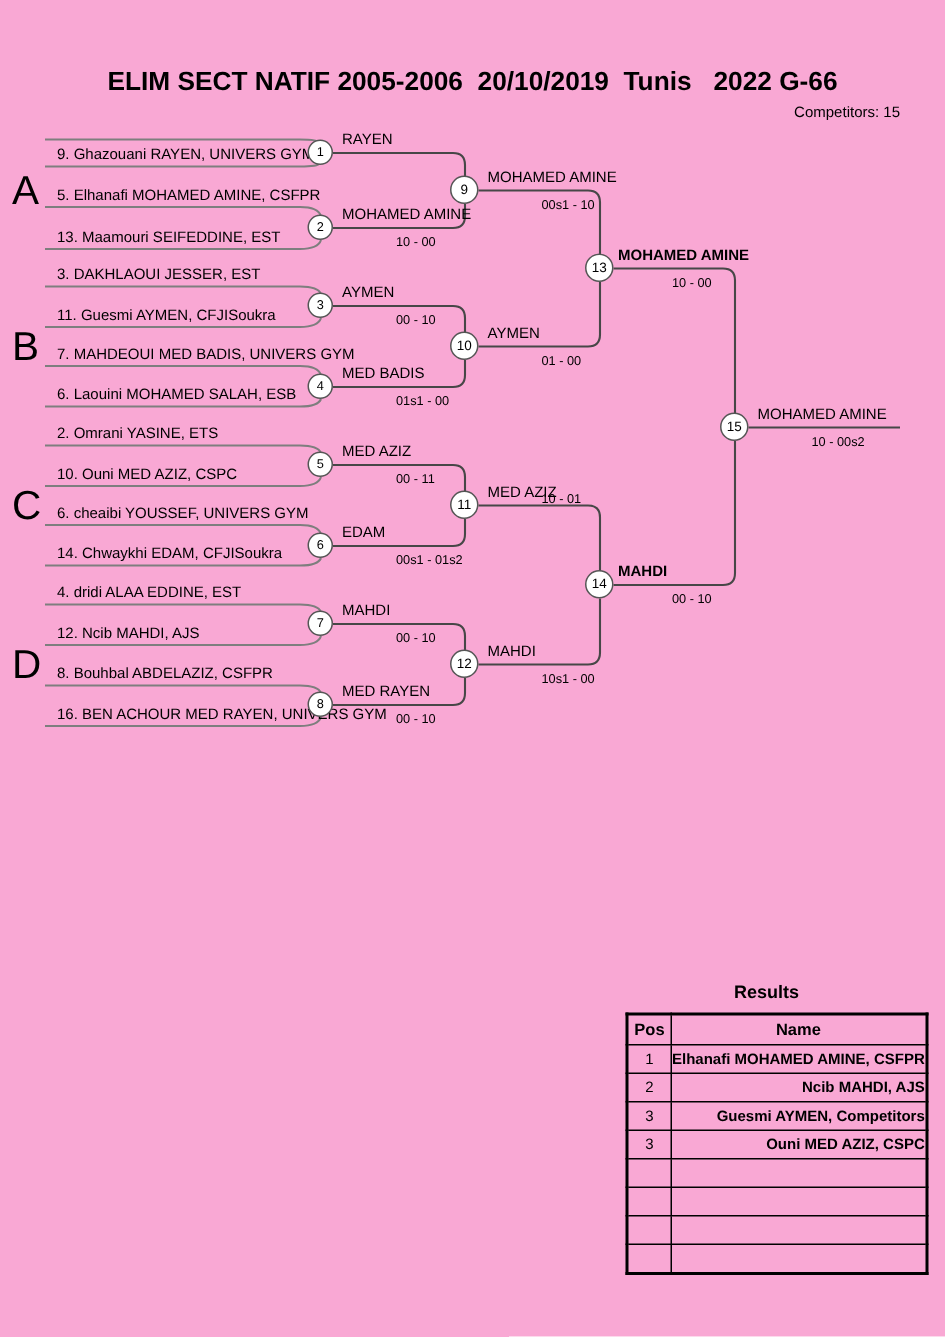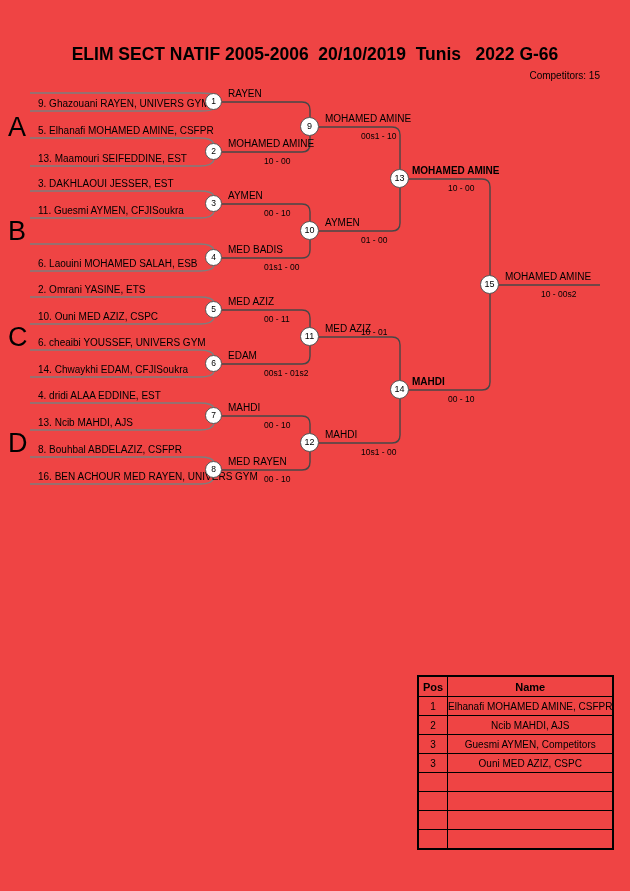--- a/index.html
+++ b/index.html
@@ -1,16 +1,16 @@
 <!DOCTYPE html>
 <html><head>
 <meta charset="utf-8">
 <style>
   html,body{margin:0;padding:0;background:#fff;}
-  .page{position:relative;width:630px;height:891px;background:#ef4444;
+  .page{position:relative;width:630px;height:891px;background:#f9a8d4;
         font-family:"Liberation Sans",sans-serif;color:#000;overflow:hidden;}
   .abs{position:absolute;white-space:pre;}
   .title{top:44px;left:0;width:630px;text-align:center;font-size:17.5px;font-weight:bold;}
   .competitors{top:70px;right:30px;font-size:10px;}
   .group-letter{left:8px;font-size:27px;line-height:27px;}
   .slot-name{left:38px;font-size:10px;line-height:12px;}
   .wname{font-size:10px;line-height:12px;text-align:right;}
   .wscore{font-size:8.5px;line-height:10px;padding-left:36px;}
   .bold{font-weight:bold;}
   svg.lines{position:absolute;top:0;left:0;}
@@ -18,21 +18,21 @@
           border-radius:50%;display:flex;align-items:center;justify-content:center;
           font-size:8.5px;line-height:1;}
   .c16{width:17px;height:17px;}
   .c18{width:19px;height:19px;font-size:9px;}
   .results-title{left:417px;top:654px;width:188px;text-align:center;font-size:12px;font-weight:bold;}
   .results-wrap{position:absolute;left:417px;top:675px;}
   table.results{border-collapse:collapse;border:2px solid #000;table-layout:fixed;}
   table.results th,table.results td{border:1px solid #000;padding:0;height:18px;}
   table.results th{font-size:11px;font-weight:bold;height:19px;text-align:center;margin-left:12px;}
   td.pos{width:28px;text-align:center;font-size:10px;}
-  td.name{width:154px;padding-left:5px;font-size:10px;text-align:center;white-space:nowrap;overflow:visible;}
+  td.name{width:154px;padding-left:5px;font-size:10px;text-align:right;white-space:nowrap;overflow:visible;font-weight:bold;}
 </style>
 </head>
 <body>
 
 <div class="page">
 
   <div class="abs title">ELIM SECT NATIF 2005-2006  20/10/2019  Tunis   2022 G-66</div>
   <div class="abs competitors">Competitors: 15</div>
 
   <svg class="lines" width="630" height="891" viewBox="0 0 630 891">
@@ -76,27 +76,28 @@
   <div class="abs group-letter" style="top:114px">A</div>
   <div class="abs group-letter" style="top:218px">B</div>
   <div class="abs group-letter" style="top:324px">C</div>
   <div class="abs group-letter" style="top:430px">D</div>
 
   <div class="abs slot-name" style="top:98px">9. Ghazouani RAYEN, UNIVERS GYM</div>
   <div class="abs slot-name" style="top:125px">5. Elhanafi MOHAMED AMINE, CSFPR</div>
   <div class="abs slot-name" style="top:153px">13. Maamouri SEIFEDDINE, EST</div>
   <div class="abs slot-name" style="top:178px">3. DAKHLAOUI JESSER, EST</div>
   <div class="abs slot-name" style="top:205px">11. Guesmi AYMEN, CFJISoukra</div>
+  <div class="abs slot-name" style="top:231px">7. MAHDEOUI MED BADIS, UNIVERS GYM</div>
   <div class="abs slot-name" style="top:258px">6. Laouini MOHAMED SALAH, ESB</div>
   <div class="abs slot-name" style="top:284px">2. Omrani YASINE, ETS</div>
   <div class="abs slot-name" style="top:311px">10. Ouni MED AZIZ, CSPC</div>
   <div class="abs slot-name" style="top:337px">6. cheaibi YOUSSEF, UNIVERS GYM</div>
   <div class="abs slot-name" style="top:364px">14. Chwaykhi EDAM, CFJISoukra</div>
   <div class="abs slot-name" style="top:390px">4. dridi ALAA EDDINE, EST</div>
-  <div class="abs slot-name" style="top:417px">13. Ncib MAHDI, AJS</div>
+  <div class="abs slot-name" style="top:417px">12. Ncib MAHDI, AJS</div>
   <div class="abs slot-name" style="top:444px">8. Bouhbal ABDELAZIZ, CSFPR</div>
   <div class="abs slot-name" style="top:471px">16. BEN ACHOUR MED RAYEN, UNIVERS GYM</div>
 
   <div class="circle c16" style="left:205px;top:93px">1</div>
   <div class="circle c16" style="left:205px;top:143px">2</div>
   <div class="circle c16" style="left:205px;top:195px">3</div>
   <div class="circle c16" style="left:205px;top:249px">4</div>
   <div class="circle c16" style="left:205px;top:301px">5</div>
   <div class="circle c16" style="left:205px;top:355px">6</div>
   <div class="circle c16" style="left:205px;top:407px">7</div>
@@ -132,20 +133,21 @@
   <div class="abs wscore" style="left:325px;top:327px">10 - 01</div>
   <div class="abs wname" style="left:325px;top:429px">MAHDI</div>
   <div class="abs wscore" style="left:325px;top:447px">10s1 - 00</div>
   <div class="abs wname bold" style="left:412px;top:165px">MOHAMED AMINE</div>
   <div class="abs wscore" style="left:412px;top:183px">10 - 00</div>
   <div class="abs wname bold" style="left:412px;top:376px">MAHDI</div>
   <div class="abs wscore" style="left:412px;top:394px">00 - 10</div>
   <div class="abs wname" style="left:505px;top:271px">MOHAMED AMINE</div>
   <div class="abs wscore" style="left:505px;top:289px">10 - 00s2</div>
 
+  <div class="abs results-title">Results</div>
   <div class="results-wrap">
     <table class="results">
       <thead>
         <tr>
           <th>Pos</th>
           <th>Name</th>
         </tr>
       </thead>
       <tbody>
         <tr>

